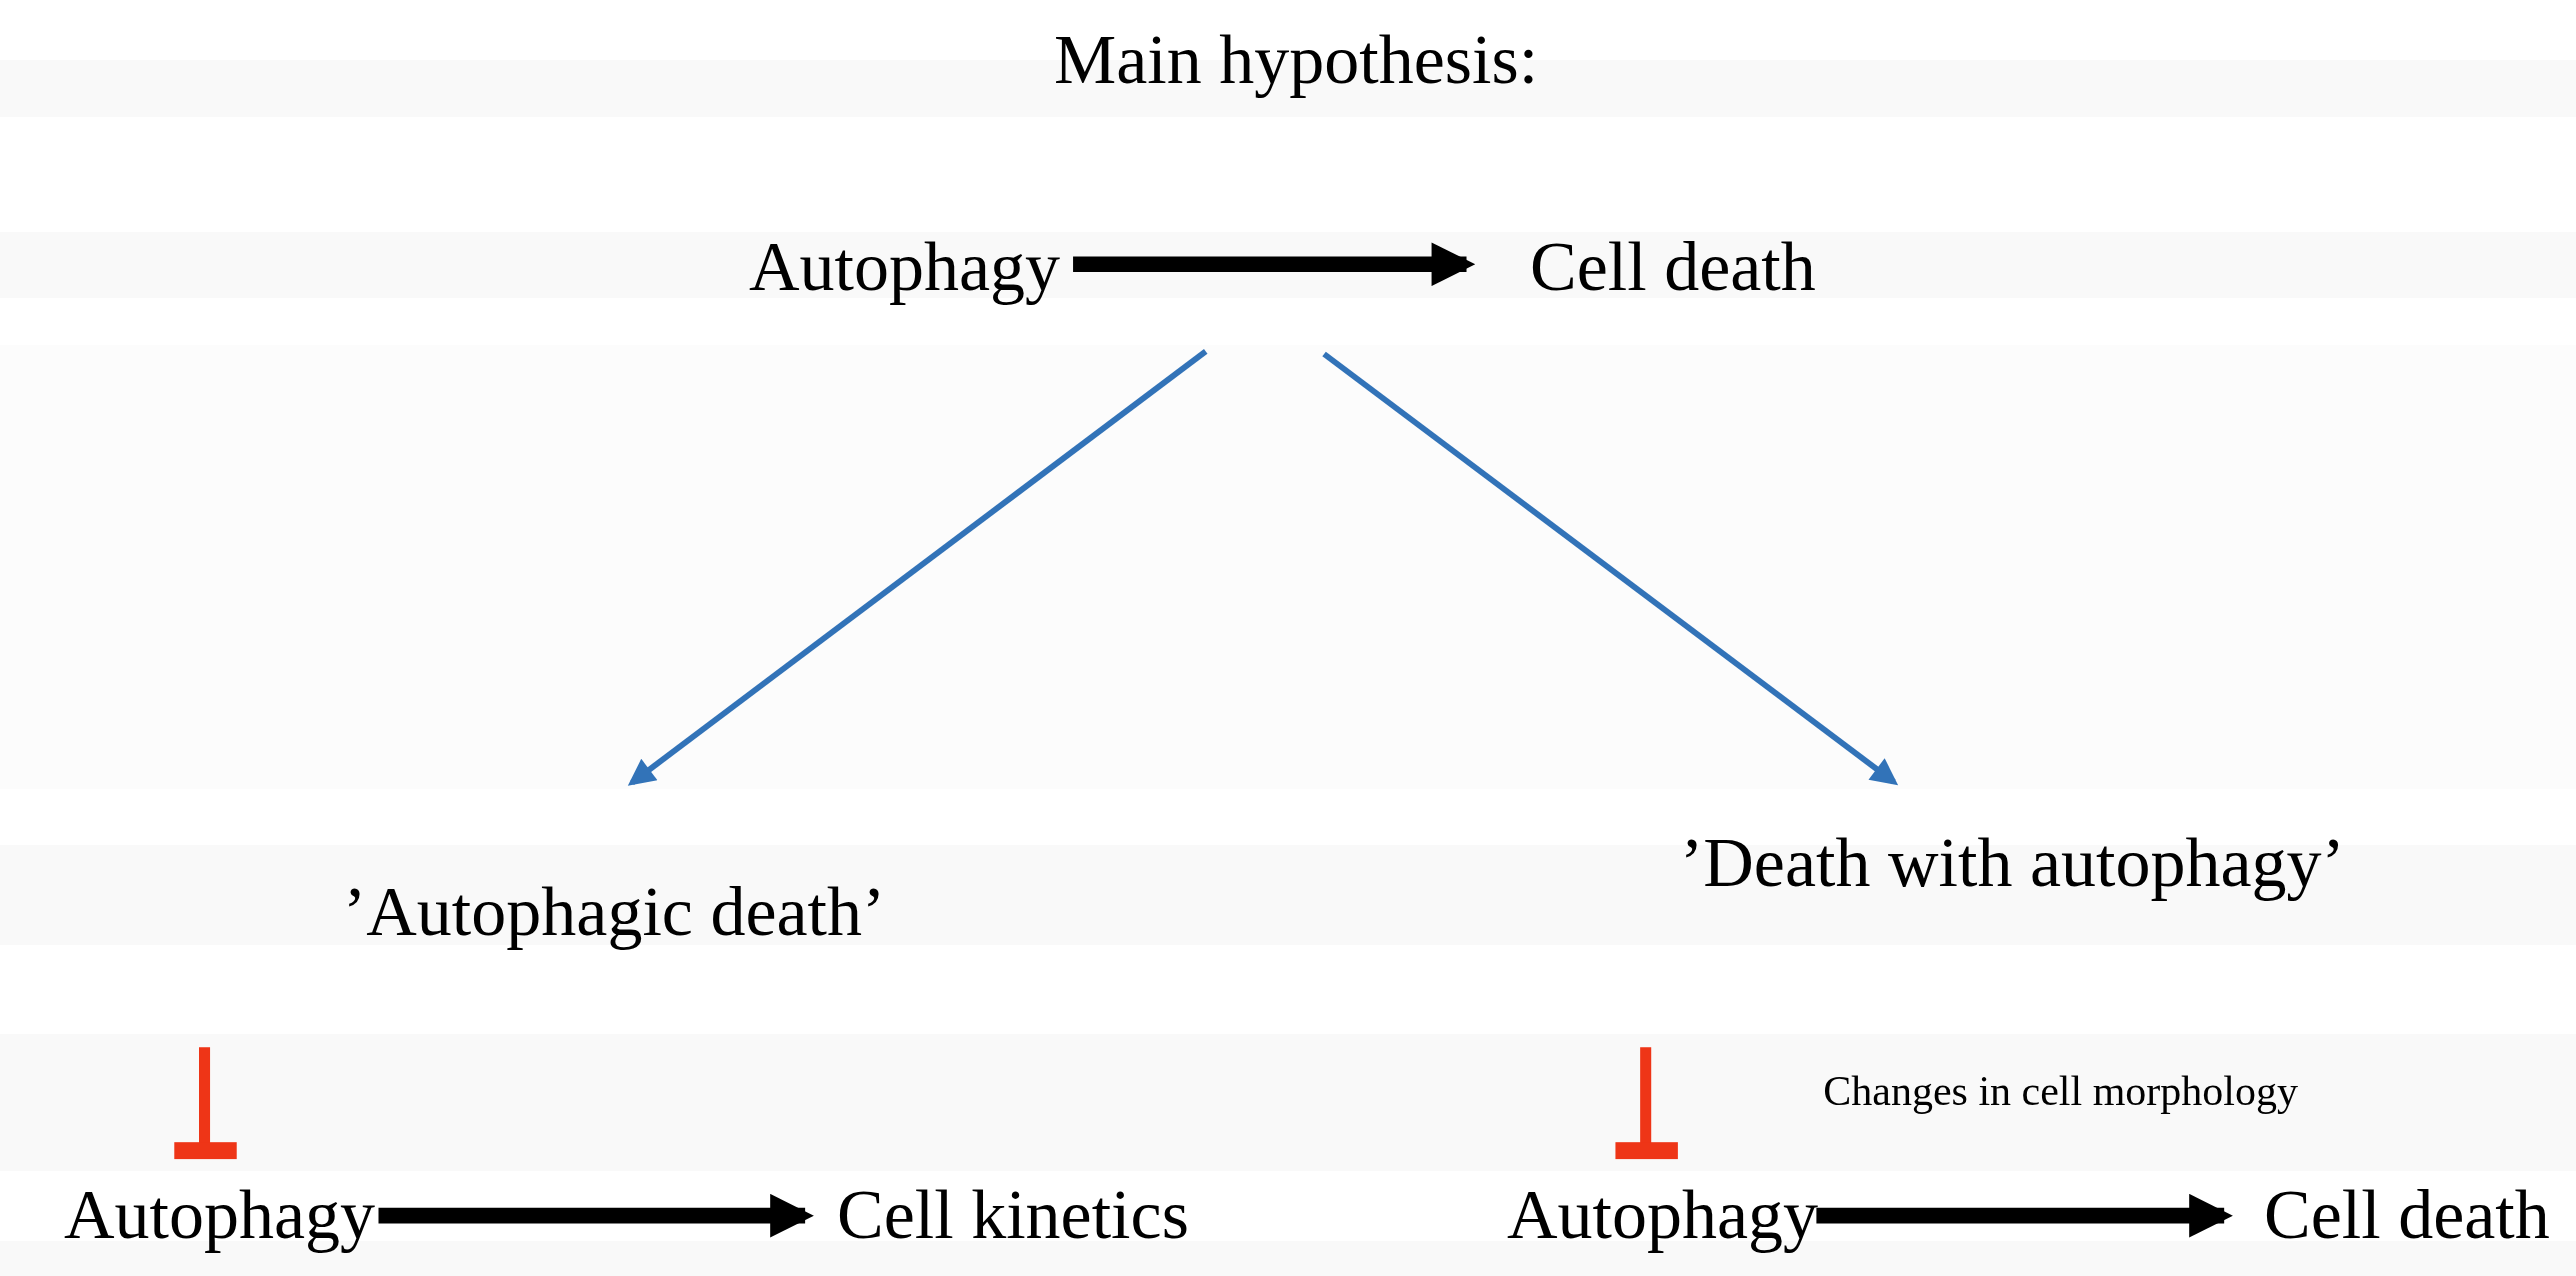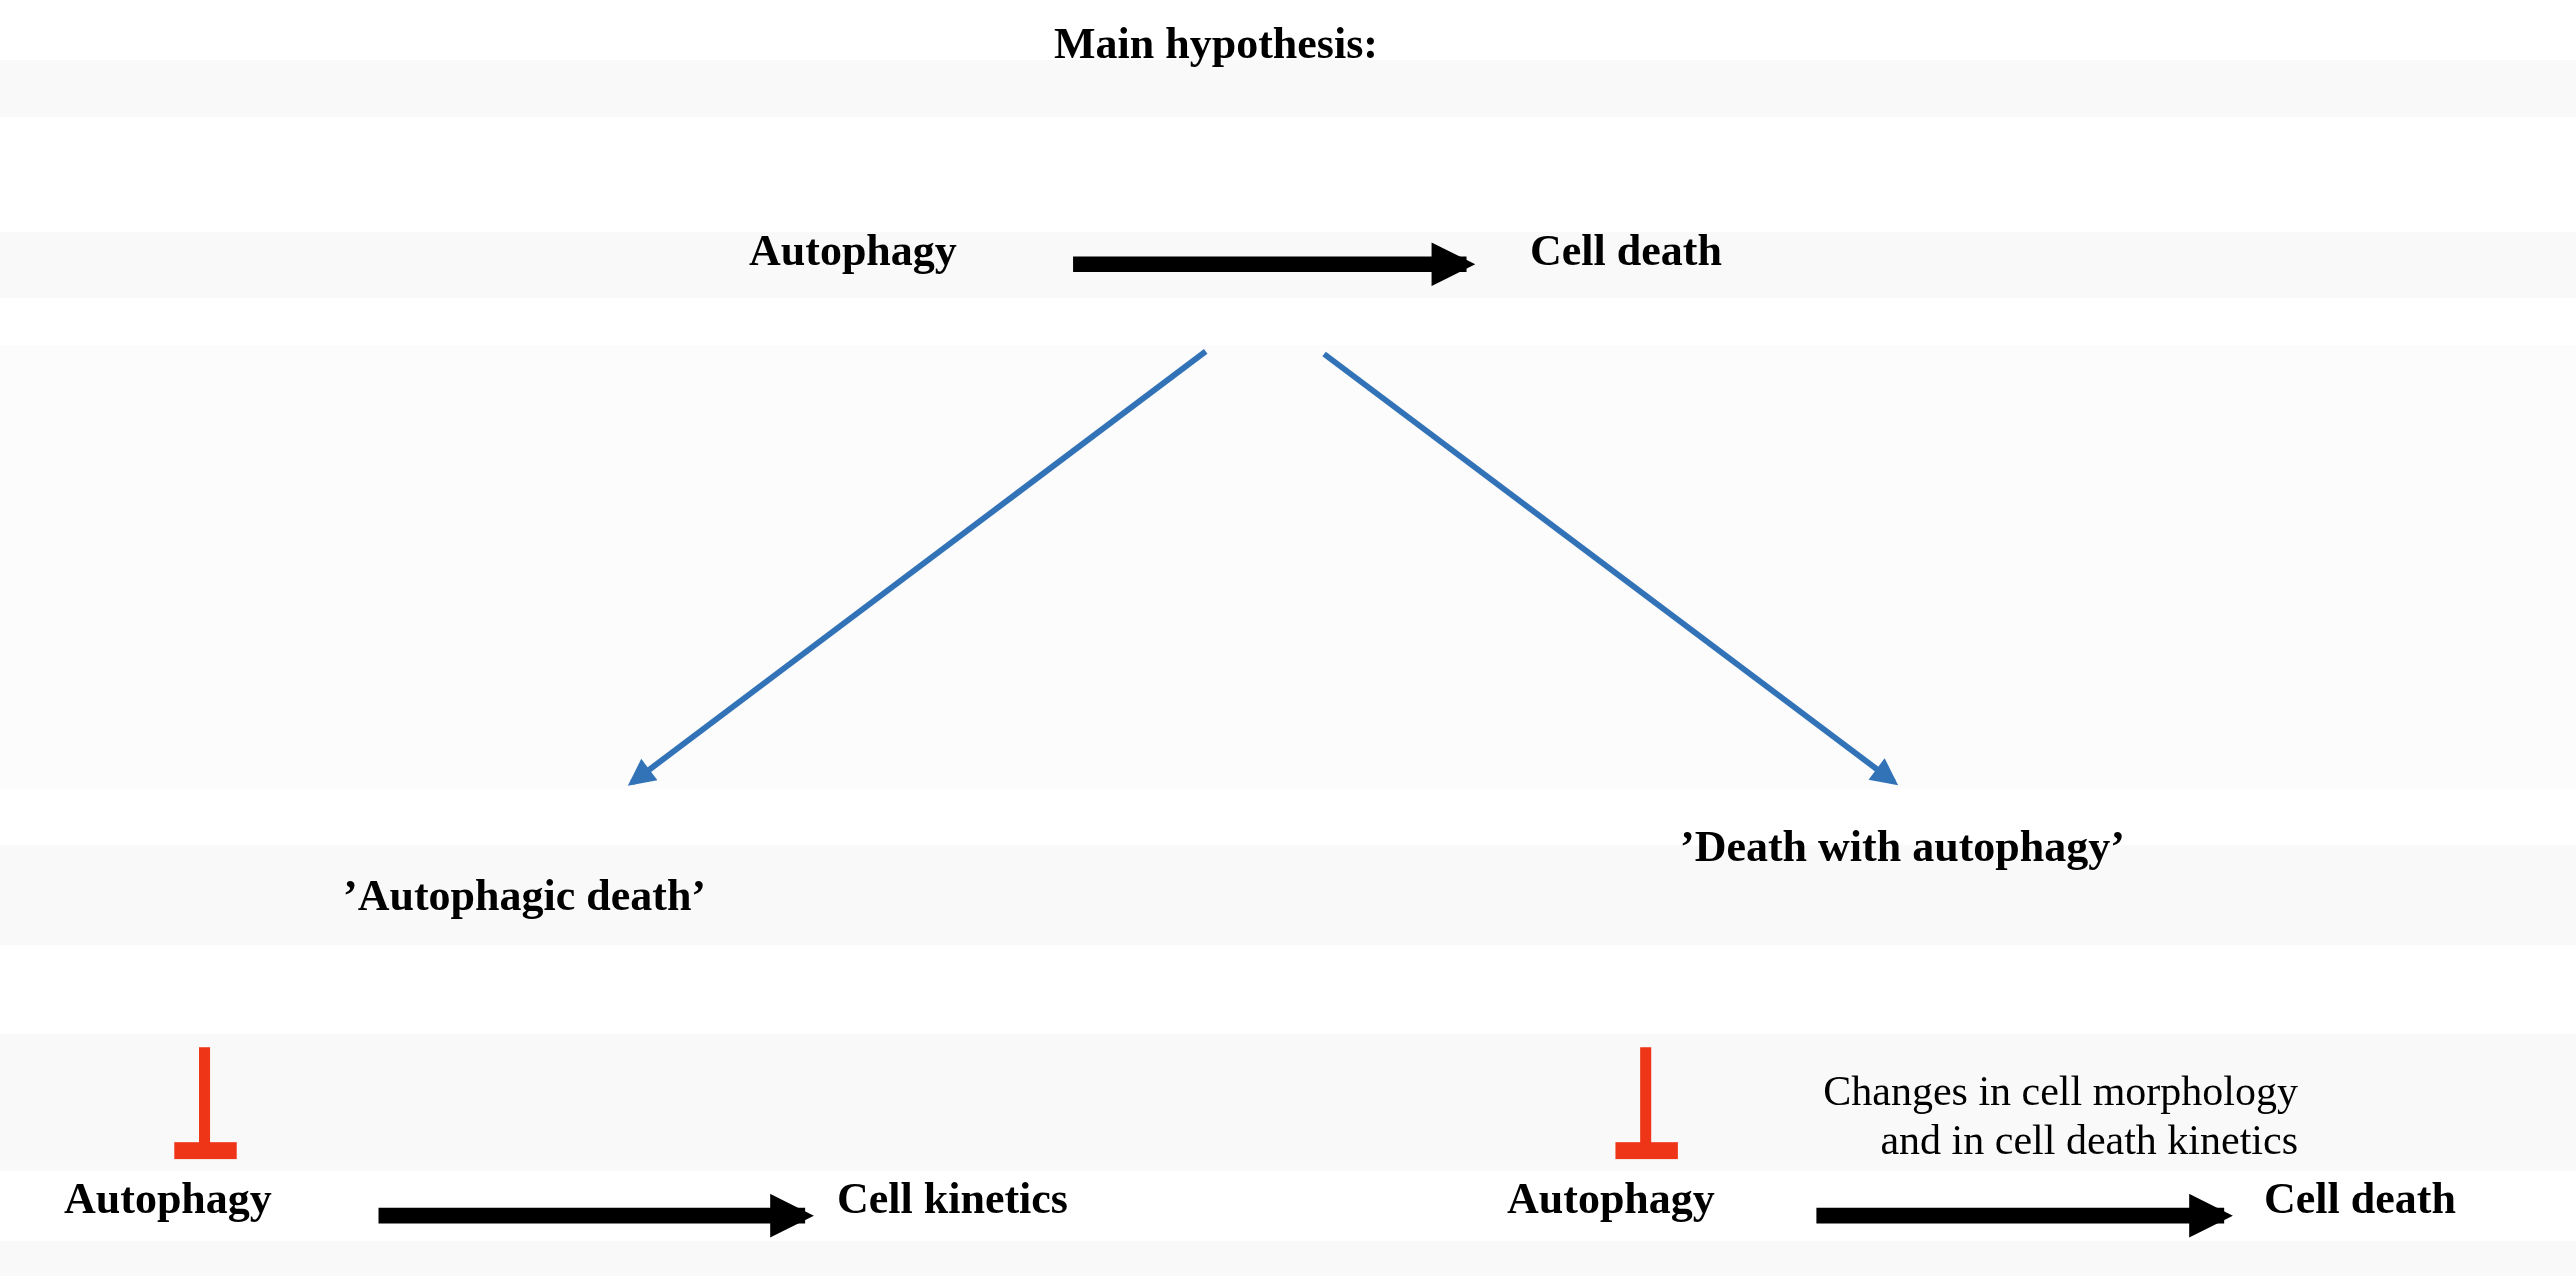--- a/index.html
+++ b/index.html
@@ -20,24 +20,23 @@
     position: absolute;
     left: 0;
     width: 100%;
     background: rgba(0,0,0,0.022);
     pointer-events: none;
   }
   .band.faint { background: rgba(0,0,0,0.01); }
   .txt {
     position: absolute;
     white-space: nowrap;
-    font-size: 44px;
+    font-size: 70px;
     line-height: 1.2;
     color: var(--text, #000000);
-    font-weight: bold;
   }
   .annotation {
     position: absolute;
     left: 1752px;
     top: 1067px;
     width: 546px;
     text-align: right;
     font-size: 42px;
     line-height: 1.17;
     white-space: nowrap;
@@ -105,17 +104,16 @@
   <div class="txt" style="left:1680px; top:821px;">’Death with autophagy’</div>
 
   <div class="txt" style="left:64px; top:1173px;">Autophagy</div>
   <div class="txt" style="left:837px; top:1173px;">Cell kinetics</div>
 
   <div class="txt" style="left:1507px; top:1173px;">Autophagy</div>
   <div class="txt" style="left:2264px; top:1173px;">Cell death</div>
 
   <div class="annotation">
     <div>Changes in cell morphology</div>
-    <div>and in cell death kinetics</div>
   </div>
 
 </div>
 
 
 </body></html>

